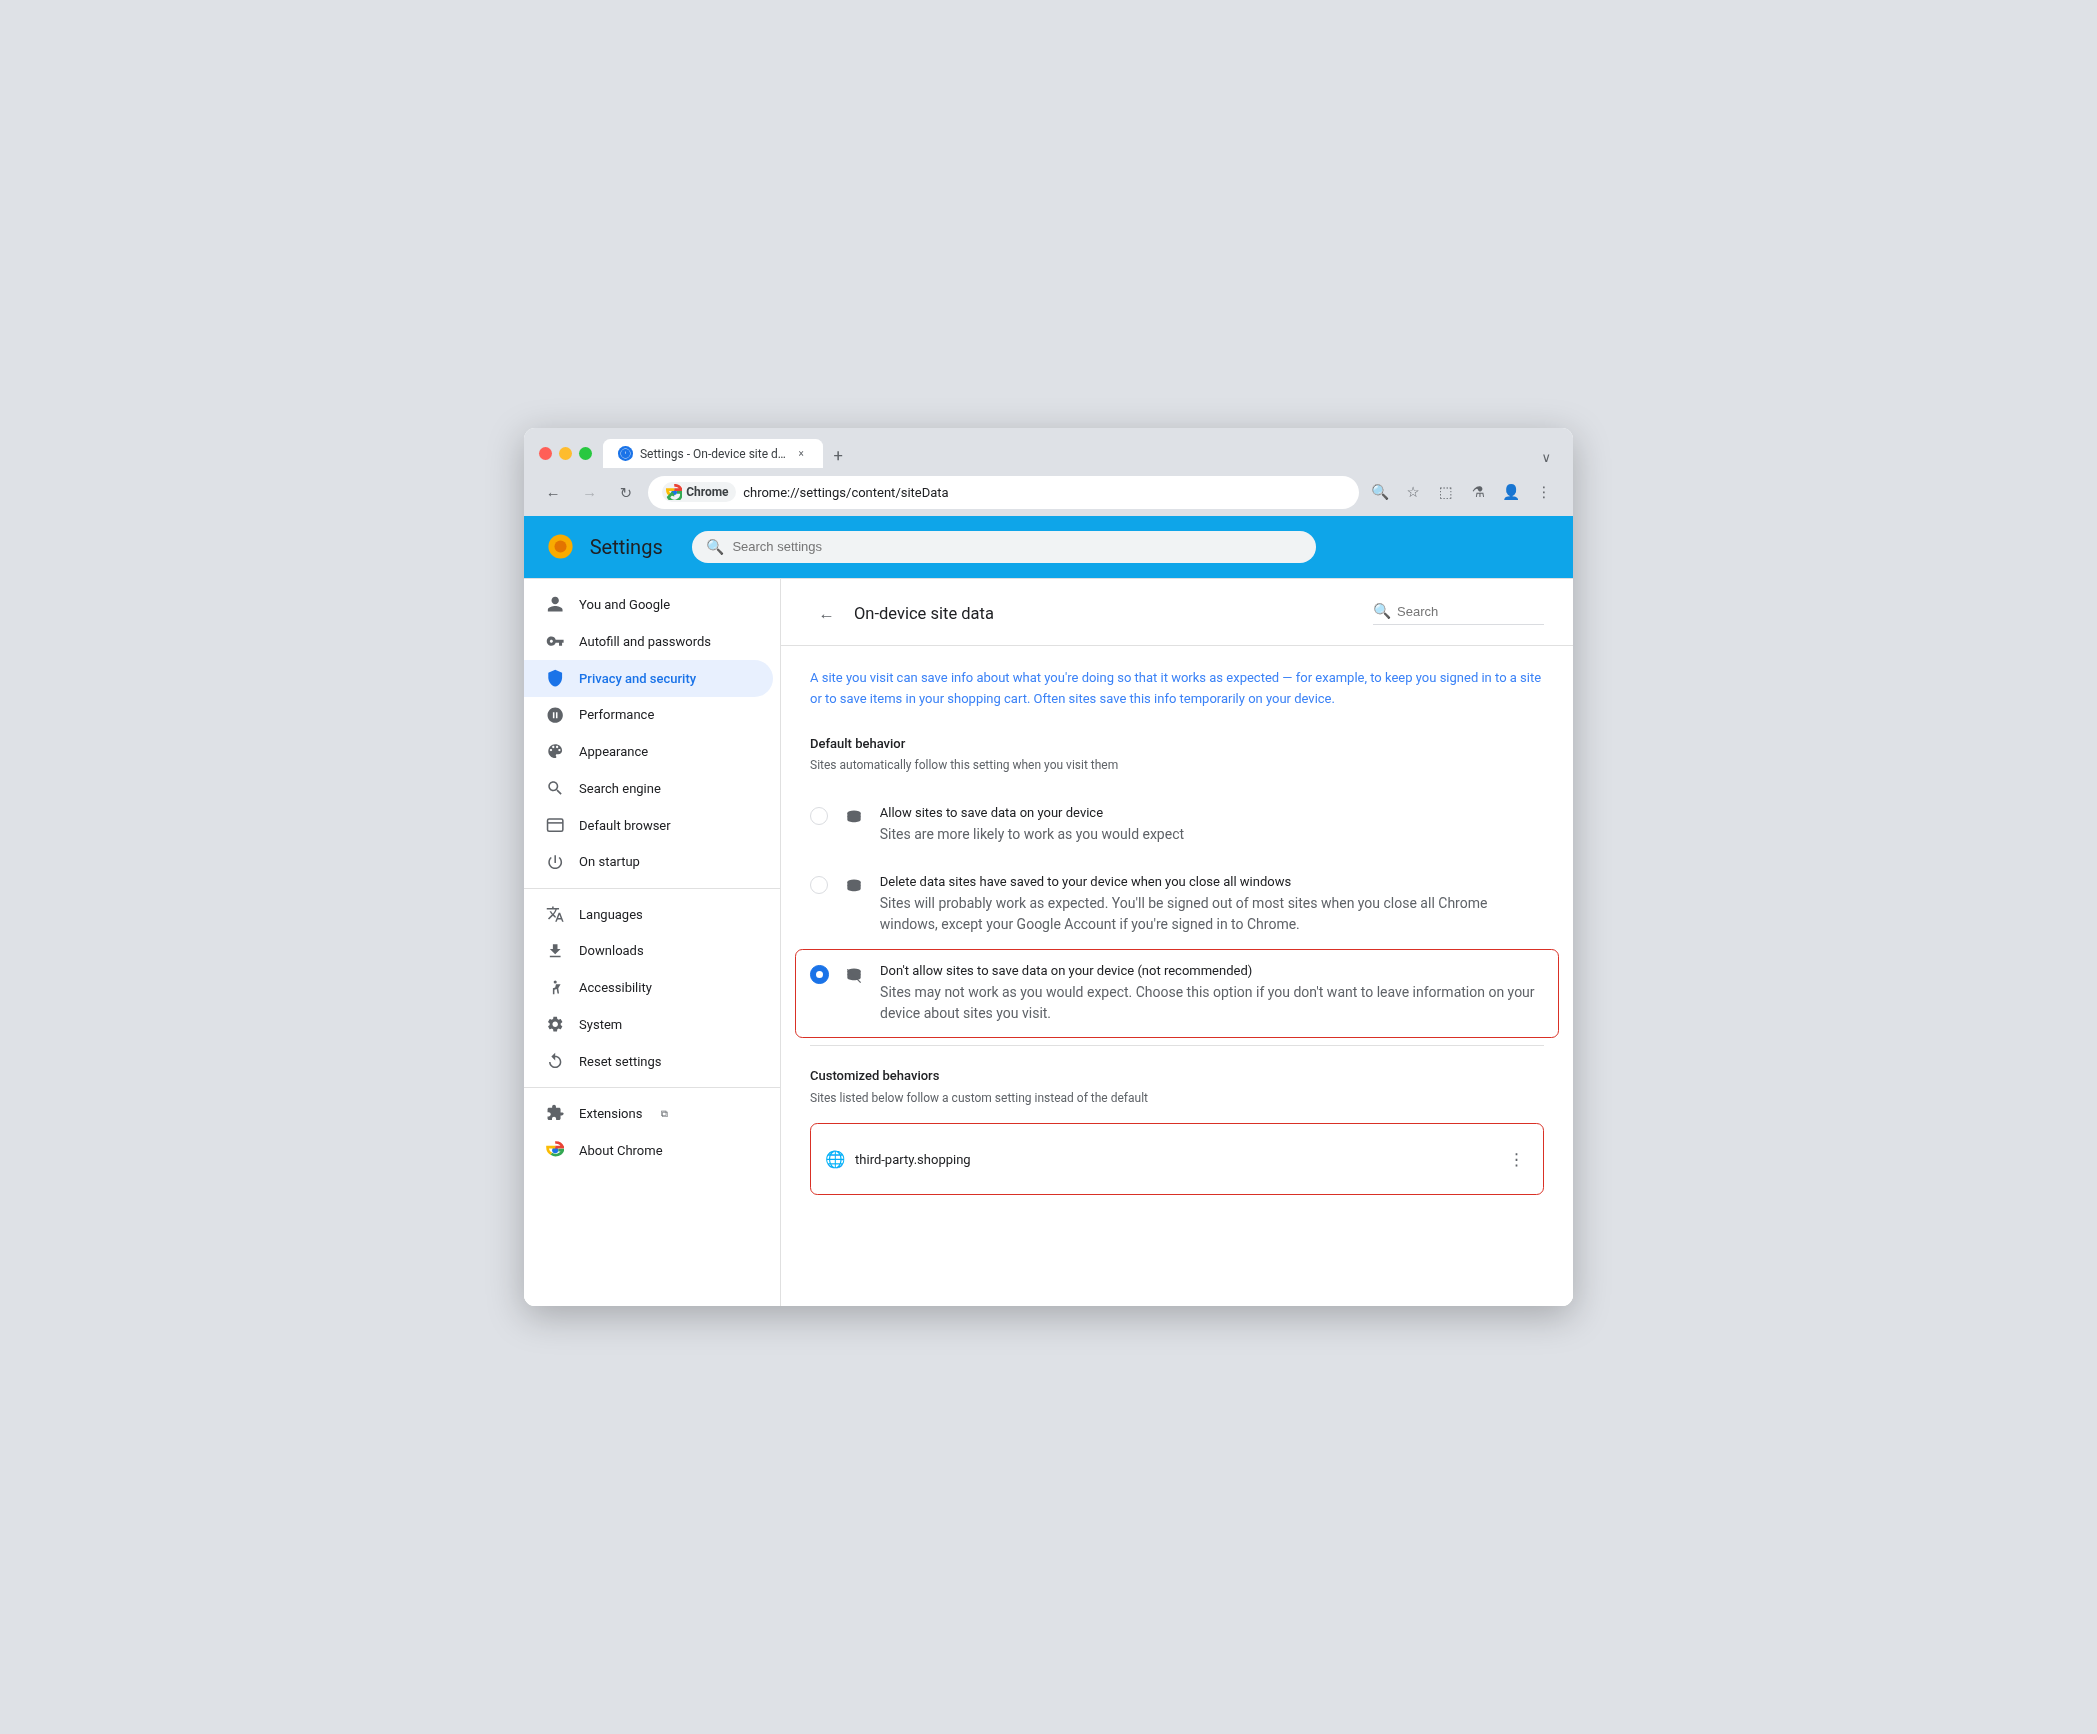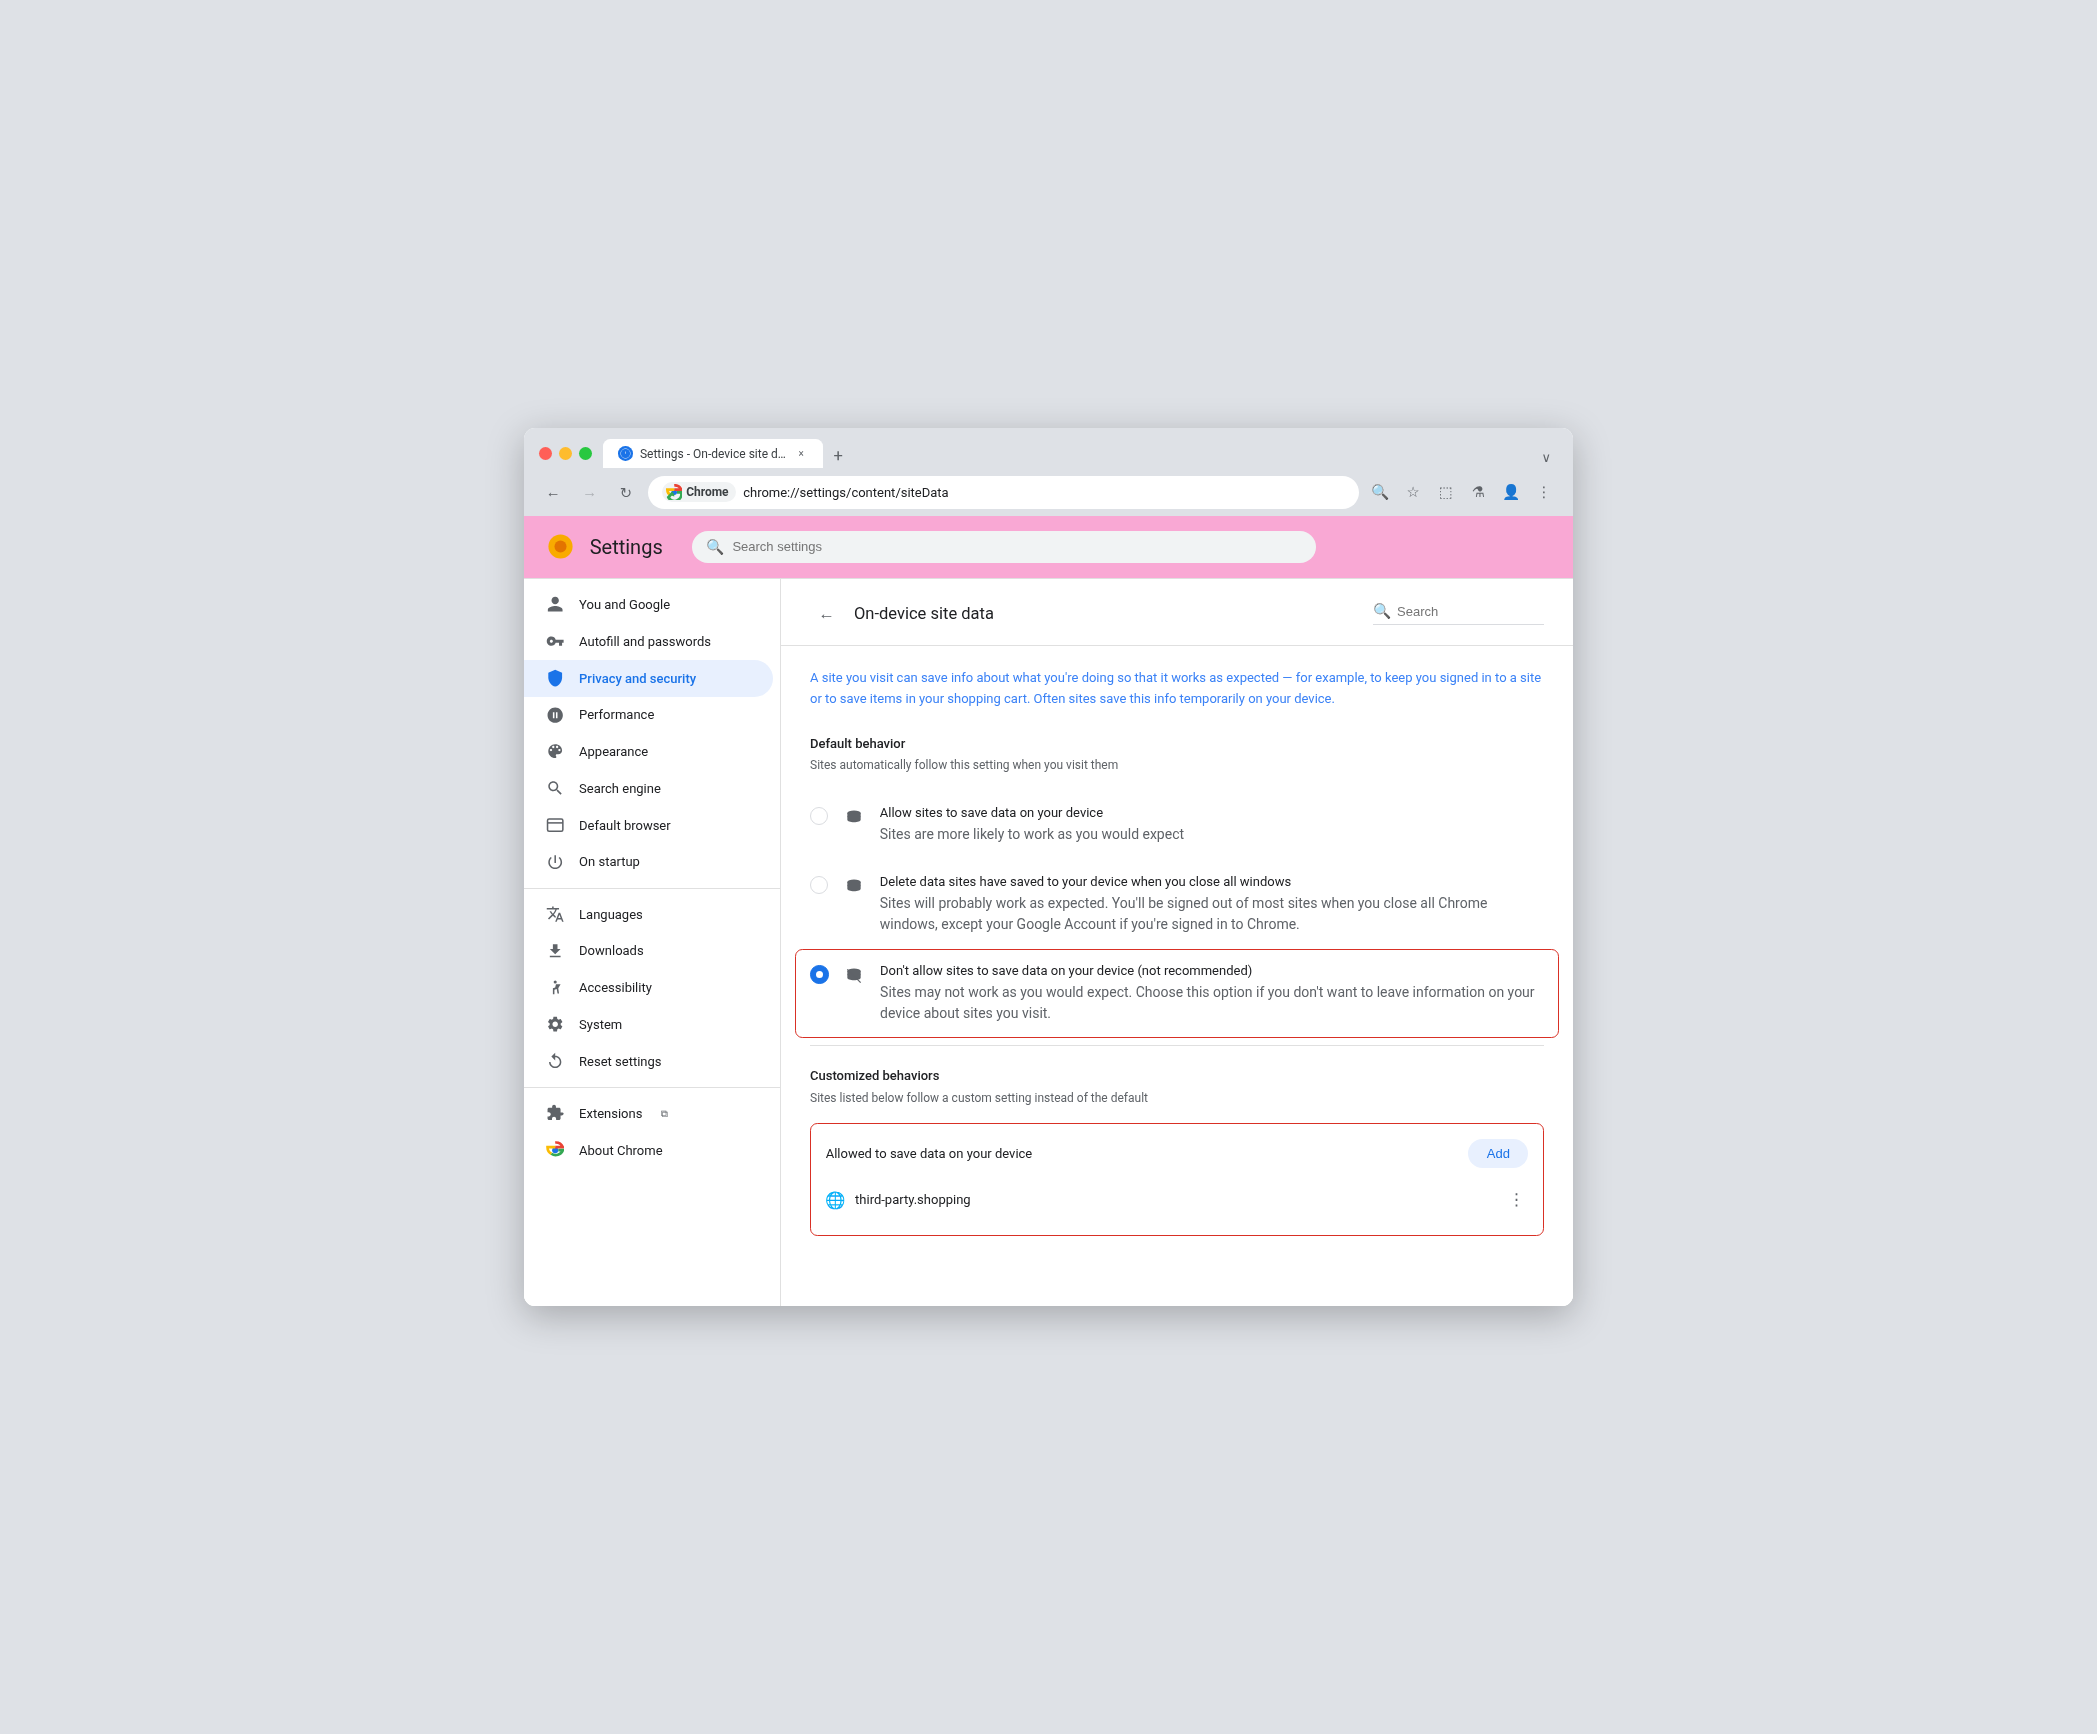--- a/index.html
+++ b/index.html
@@ -204,21 +204,21 @@
       flex-direction: column;
       height: 790px;
     }
 
     .settings-header {
       display: flex;
       align-items: center;
       padding: 14.7px 22px;
       gap: 14.7px;
       border-bottom: 0.9px solid #e0e0e0;
-      background: #f9a8d4;
+      background: #0ea5e9;
     }
 
     .settings-logo {
       width: 29px;
       height: 29px;
     }
 
     .settings-title {
       font-size: 20px;
       color: #202124;
@@ -804,24 +804,20 @@
             </div>
           </div>
 
           <div class="section-divider"></div>
 
           <div class="customized-section">
             <div class="section-label">Customized behaviors</div>
             <div class="section-sublabel">Sites listed below follow a custom setting instead of the default</div>
 
             <div class="custom-box">
-              <div class="custom-box-header">
-                <span class="custom-box-title">Allowed to save data on your device</span>
-                <button class="add-btn">Add</button>
-              </div>
               <div class="site-entry">
                 <div class="site-entry-left">
                   <span class="site-globe">🌐</span>
                   <span class="site-name">third-party.shopping</span>
                 </div>
                 <span class="site-menu">⋮</span>
               </div>
             </div>
           </div>
         </div>

